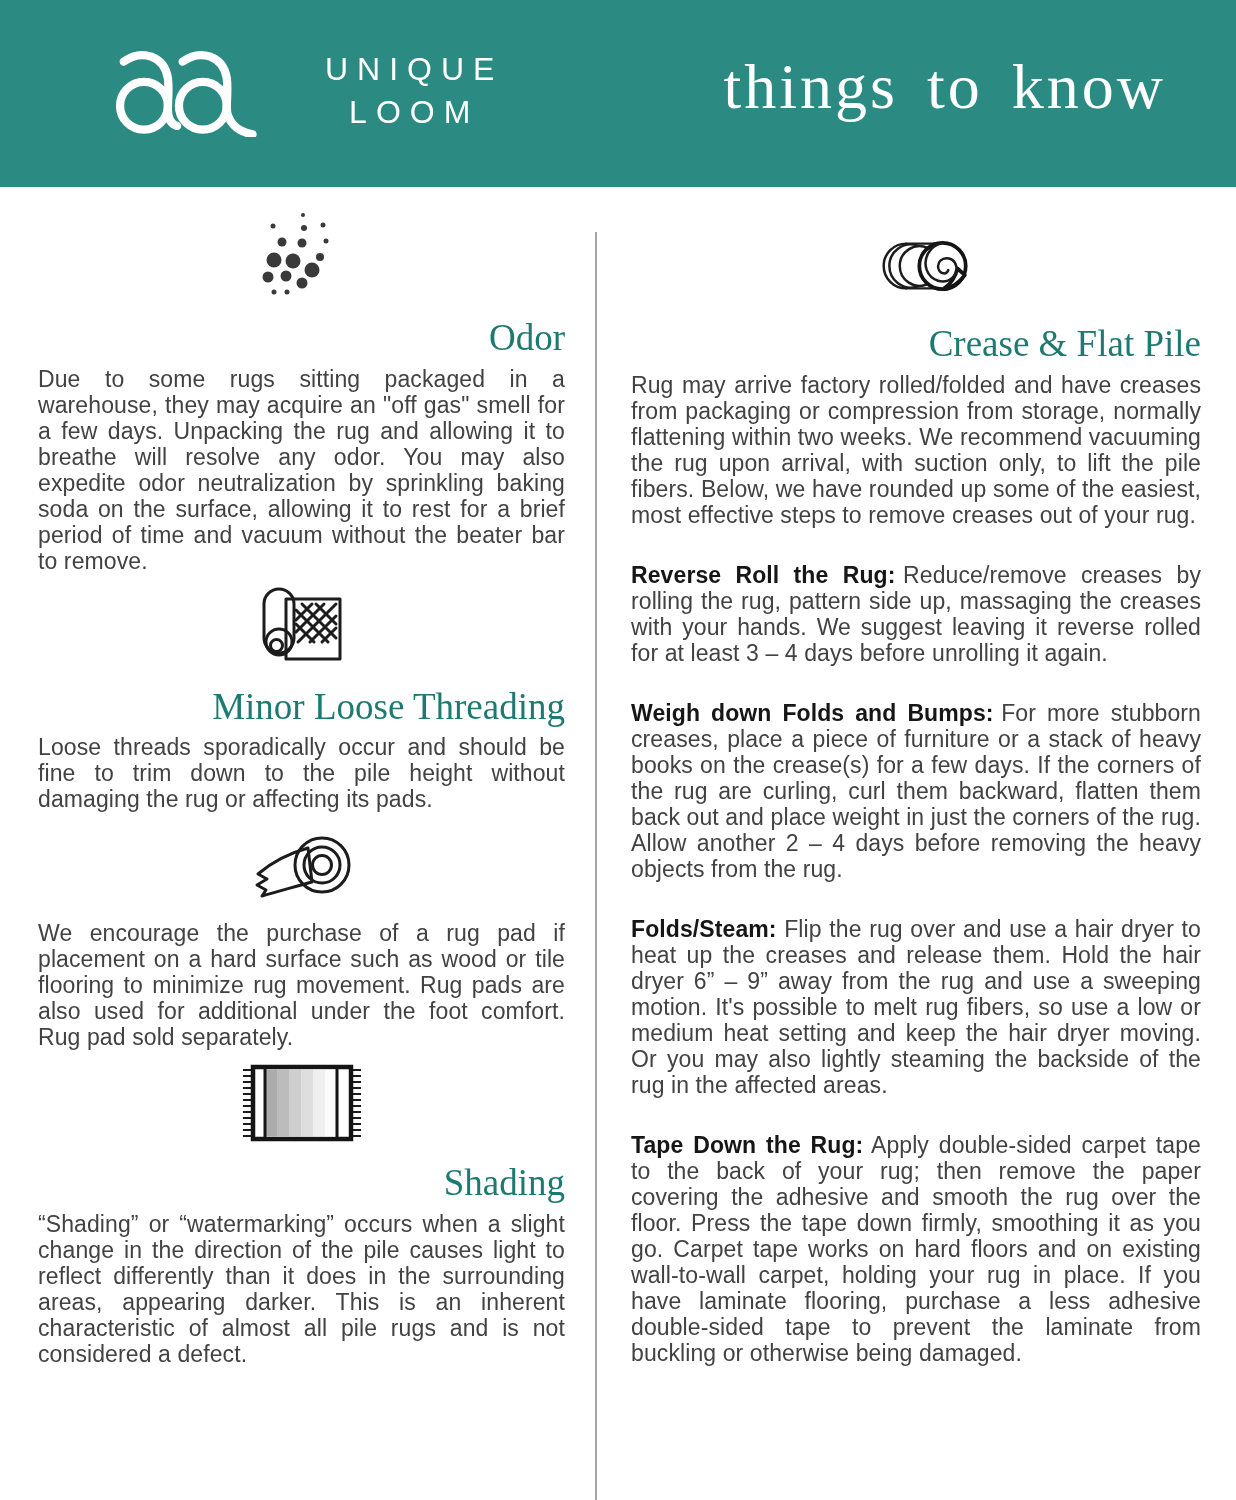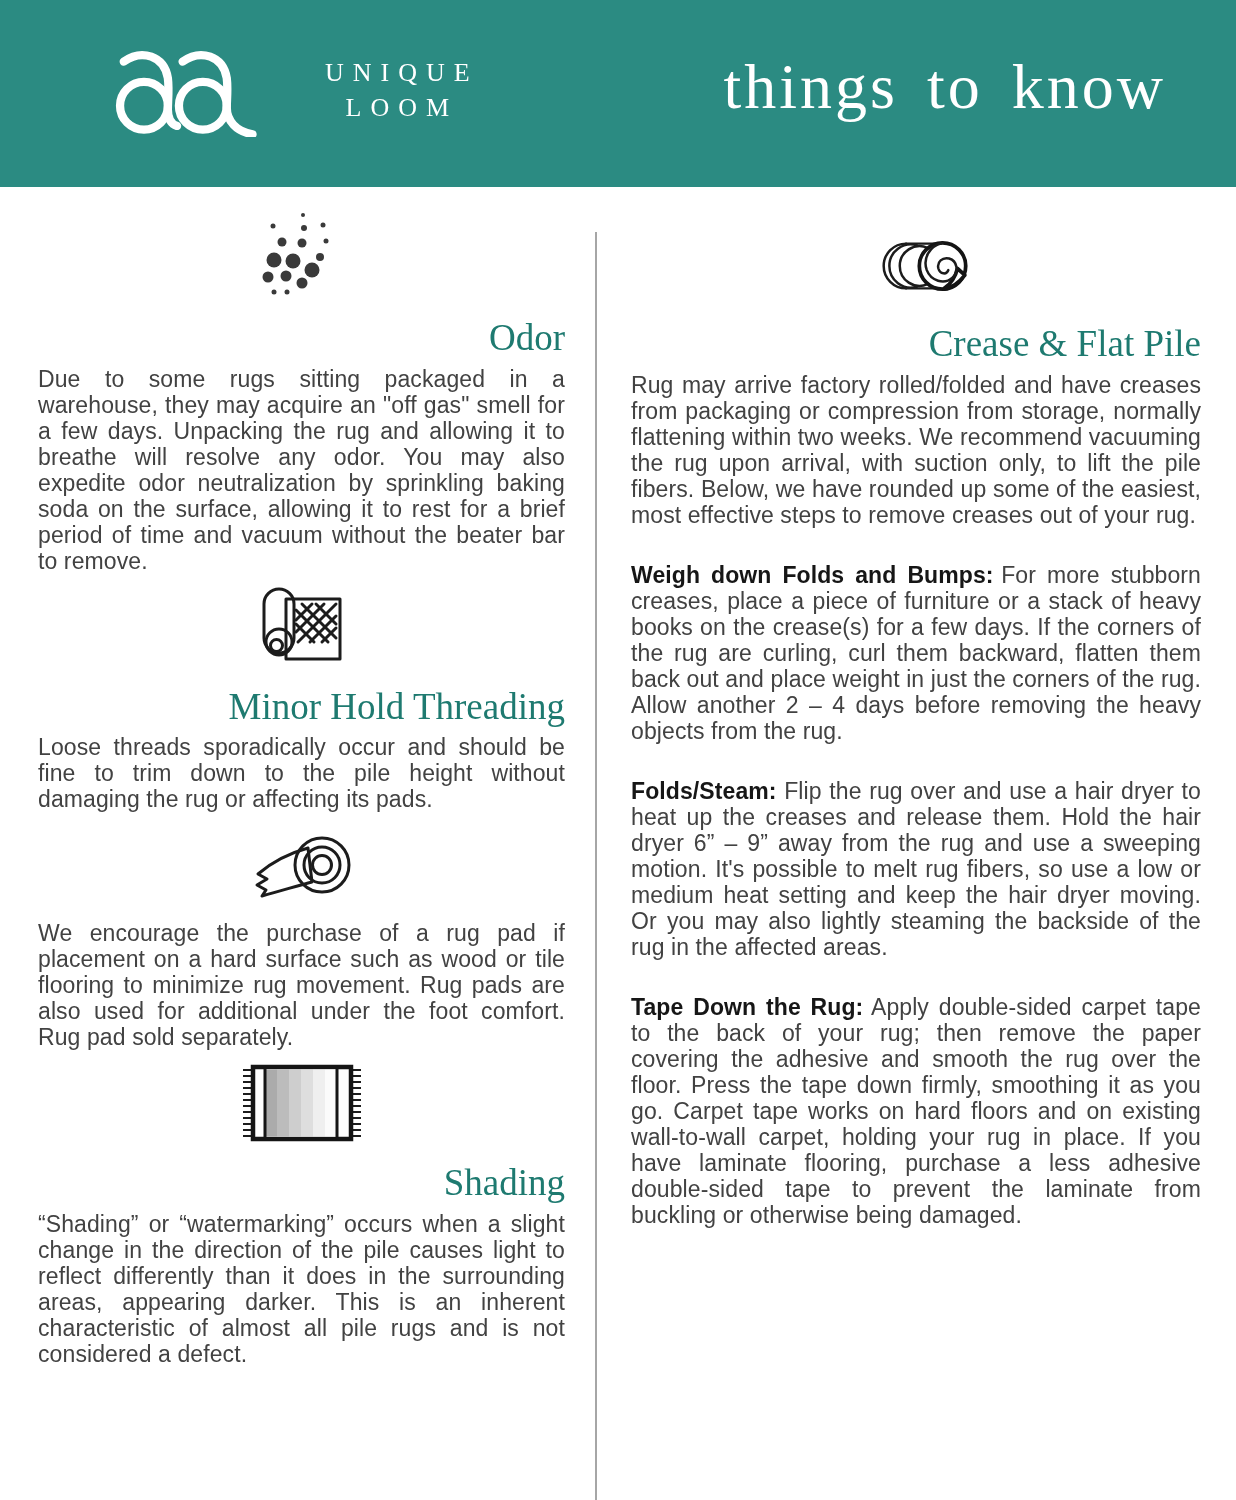--- a/index.html
+++ b/index.html
@@ -18,27 +18,26 @@
     display:flex;
     align-items:center;
     box-sizing:border-box;
     padding:0 70px 6px 103px;
   }
   .logo-lockup{display:flex;align-items:center;}
   .logo-mark{width:196px;height:92px;flex:0 0 auto;}
   .brand-text{
     margin-left:26px;
     color:#ffffff;
-    font-size:26px;
+    font-size:32px;
     letter-spacing:9px;
     line-height:1.32;
     font-weight:400;
     text-align:center;
     white-space:nowrap;
-    font-family:Liberation Serif, serif;
   }
   .brand-text .ln{display:block;}
   .page-title{
     margin-left:auto;
     color:#ffffff;
     font-family:"Liberation Serif","DejaVu Serif",serif;
     font-size:64px;
     font-weight:400;
     letter-spacing:3px;
     word-spacing:10px;
@@ -156,21 +155,21 @@
             <rect class="ic" x="28" y="13" width="54" height="60" fill="#ffffff"></rect>
             <g class="ic" stroke-width="2">
               <path d="M38 34 L54 18 M38 46 L66 18 M40 56 L78 18 M52 56 L78 30 M64 56 L78 42"></path>
               <path d="M44 18 L78 52 M38 24 L70 56 M38 38 L56 56 M58 18 L78 38"></path>
             </g>
             <rect class="ic" x="6" y="3" width="30" height="64" rx="15" fill="#ffffff"></rect>
             <circle class="ic" cx="21" cy="56" r="13" fill="#ffffff"></circle>
             <circle class="ic" cx="18.5" cy="59.5" r="6" fill="#ffffff"></circle>
           </svg>
         </div>
-        <h2 class="sec-heading">Minor Hold Threading</h2>
+        <h2 class="sec-heading">Minor Loose Threading</h2>
         <p class="body-text">Loose threads sporadically occur and should be fine to trim down to the pile height without damaging the rug or affecting its pads.</p>
       </section>
 
       <section class="sec-rugpad">
         <div class="icon-wrap">
           <svg width="104" height="68" viewBox="0 0 104 68">
             <path class="ic" fill="#ffffff" d="M58 16 C40 21 22 30 8 42 L17 47 L7 53 L16 58 L12 64 C34 58 50 53 62 50 Z"></path>
             <circle class="ic" cx="72" cy="33" r="27" fill="#ffffff"></circle>
             <circle class="ic" cx="72" cy="33" r="18"></circle>
             <circle class="ic" cx="72" cy="33" r="9.5"></circle>
@@ -219,20 +218,23 @@
               <path d="M50 62 H98"></path>
             </g>
             <circle cx="94" cy="35" r="28" fill="#ffffff" stroke="#141414" stroke-width="4.5"></circle>
             <path d="M96 63 C106 61 114 55 121 46 L112 38 C110 47 104 57 96 62 Z" fill="#ffffff" stroke="#141414" stroke-width="4.5" stroke-linejoin="round"></path>
             <path class="ic" stroke-width="4.5" stroke="#141414" d="M94 7 C78 11 70 26 75 40 C80 53 96 58 106 49 C114 42 112 29 102 26 C94 24 87 30 89 38 C91 45 99 46 101 40"></path>
           </svg>
         </div>
         <h2 class="sec-heading">Crease &amp; Flat Pile</h2>
         <p class="body-text">Rug may arrive factory rolled/folded and have creases from packaging or compression from storage, normally flattening within two weeks. We recommend vacuuming the rug upon arrival, with suction only, to lift the pile fibers. Below, we have rounded up some of the easiest, most effective steps to remove creases out of your rug.</p>
 
+        <p class="body-text tip">
+          <span class="tip-label">Reverse Roll the Rug:</span><span>Reduce/remove creases by rolling the rug, pattern side up, massaging the creases with your hands. We suggest leaving it reverse rolled for at least 3 – 4 days before unrolling it again.</span>
+        </p>
 
         <p class="body-text tip">
           <span class="tip-label">Weigh down Folds and Bumps:</span><span>For more stubborn creases, place a piece of furniture or a stack of heavy books on the crease(s) for a few days. If the corners of the rug are curling, curl them backward, flatten them back out and place weight in just the corners of the rug. Allow another 2 – 4 days before removing the heavy objects from the rug.</span>
         </p>
 
         <p class="body-text tip">
           <span class="tip-label">Folds/Steam:</span><span>Flip the rug over and use a hair dryer to heat up the creases and release them. Hold the hair dryer 6” – 9” away from the rug and use a sweeping motion. It's possible to melt rug fibers, so use a low or medium heat setting and keep the hair dryer moving. Or you may also lightly steaming the backside of the rug in the affected areas.</span>
         </p>
 
         <p class="body-text tip">

